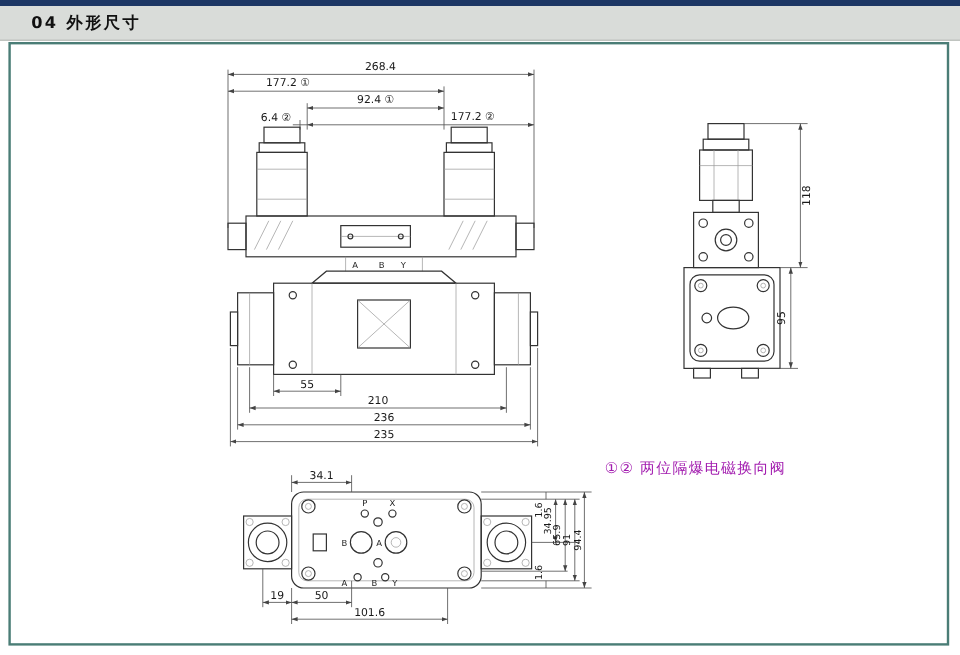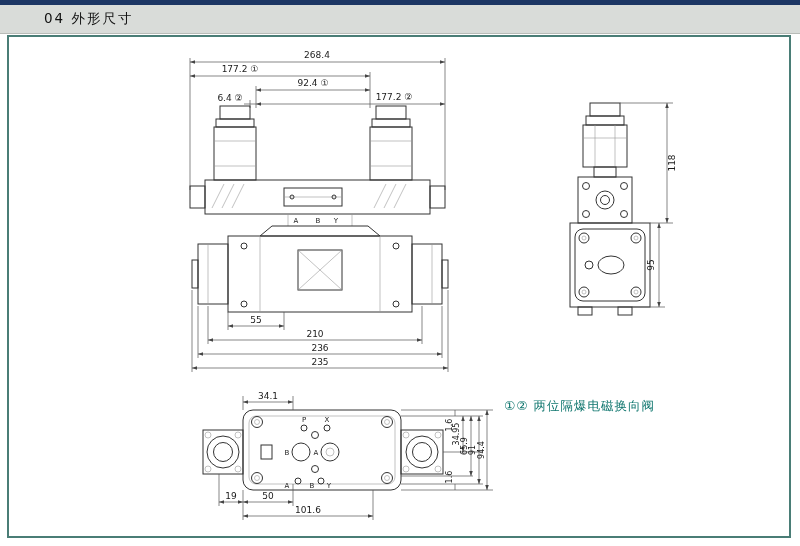--- a/index.html
+++ b/index.html
@@ -3,30 +3,30 @@
 <meta charset="utf-8">
 <style>
   html,body{margin:0;padding:0;}
   body{
     width:800px;height:546px;position:relative;background:#ffffff;
     font-family:"DejaVu Sans","Liberation Sans",sans-serif;overflow:hidden;
   }
   .topbar{position:absolute;top:0;left:0;width:800px;height:5px;background:#1c3664;}
   .header{position:absolute;top:5px;left:0;width:800px;height:28px;background:#d9dcd9;
           display:flex;align-items:center;border-bottom:1px solid #b8bcb8;}
-  .header .title{font-weight:normal;font-size:13.5px;color:#101010;padding-left:44px;letter-spacing:2px;}
+  .header .title{font-weight:bold;font-size:13.5px;color:#101010;padding-left:26px;letter-spacing:2px;}
   .frame{position:absolute;left:7px;top:35px;width:784px;height:503px;border:2px solid #4a7d76;background:#fff;box-sizing:border-box;}
   svg.drw{position:absolute;overflow:visible;}
   .dl line{stroke:#555;stroke-width:0.7;}
   .ol{stroke:#333;stroke-width:1;fill:none;}
   .thin{stroke:#999;stroke-width:0.6;fill:none;}
   text.dt{font-size:9px;fill:#1a1a1a;}
   text.dts{font-size:8px;fill:#1a1a1a;}
   text.pt{font-size:7px;fill:#1a1a1a;}
-  .note{position:absolute;left:504px;top:398px;font-size:12.5px;color:#0f766e;letter-spacing:1px;}
+  .note{position:absolute;left:504px;top:382px;font-size:12.5px;color:#a21caf;letter-spacing:1px;}
 </style>
 </head>
 <body>
 
 <div class="topbar"></div>
 <div class="header">
   <span class="title">04 外形尺寸</span>
 </div>
 <div class="frame"></div>
 

